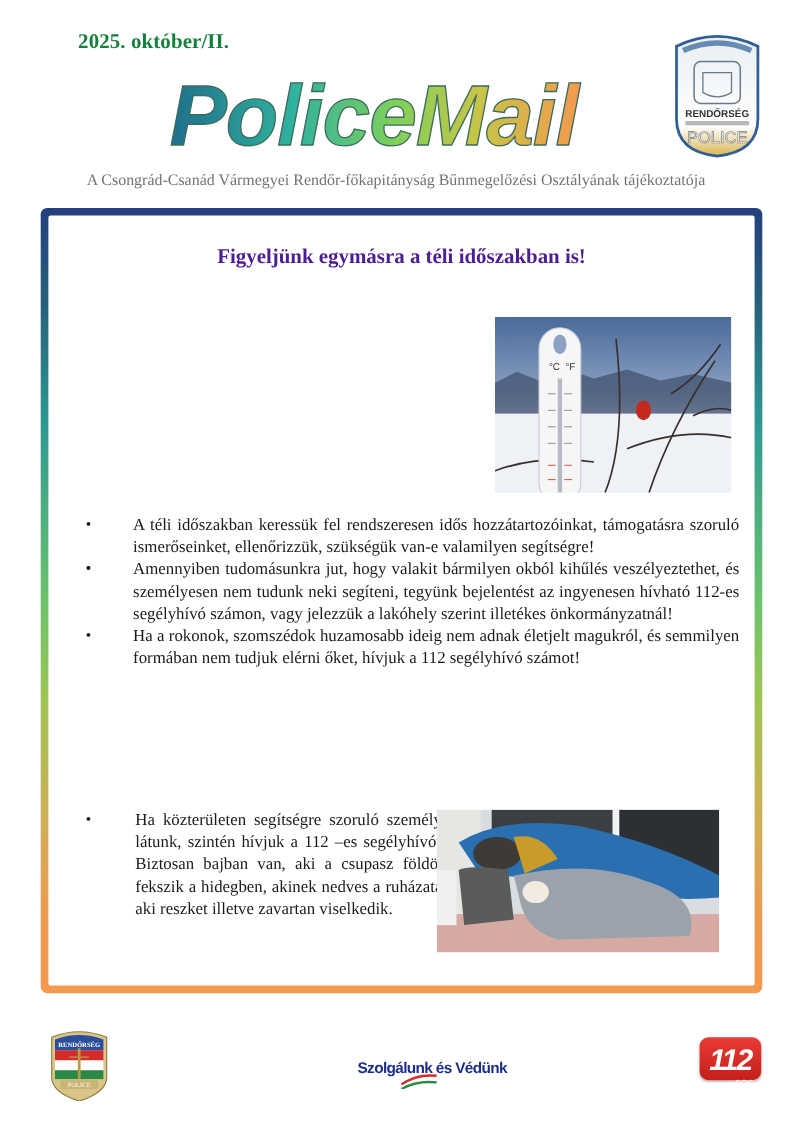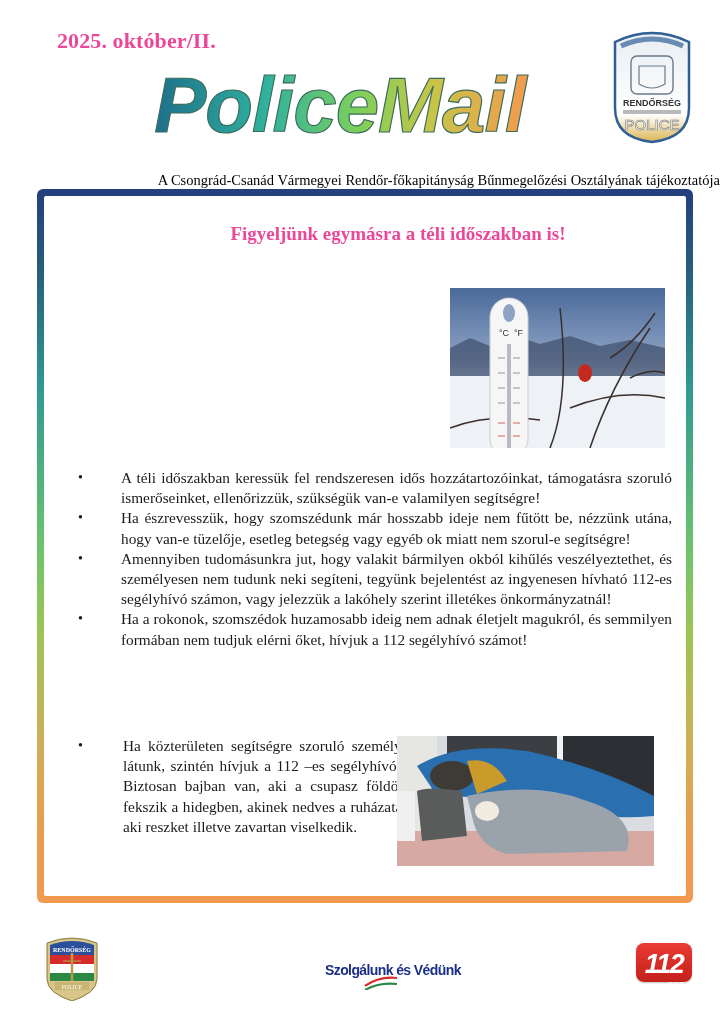--- a/index.html
+++ b/index.html
@@ -1,36 +1,36 @@
 <!DOCTYPE html>
 <html><head>
 <meta charset="utf-8">
 <style>
   html, body { margin: 0; padding: 0; background: #ffffff; }
   body { width: 720px; height: 1024px; position: relative; overflow: hidden;
          font-family: "Liberation Serif", "DejaVu Serif", serif; color: #1a1a1a; }
 
-  .issue-date { position: absolute; left: 57px; top: 28px; font-size: 22px; font-weight: bold;
-                color: #ec4899; letter-spacing: 0.1px; }
+  .issue-date { position: absolute; left: 71px; top: 28px; font-size: 19px; font-weight: bold;
+                color: #15803d; letter-spacing: 0.1px; }
 
   .masthead { position: absolute; left: 130px; top: 62px; width: 420px; height: 85px; }
   .masthead svg { width: 100%; height: 100%; }
 
   .crest-top { position: absolute; left: 609px; top: 26px; width: 86px; height: 118px; }
 
-  .subtitle { position: absolute; left: 0; width: 720px; top: 172px; text-align: right;
-              font-size: 14.5px; color: #000000; }
+  .subtitle { position: absolute; left: 0; width: 720px; top: 156px; text-align: center;
+              font-size: 14.5px; color: #737373; }
 
   .frame { position: absolute; left: 37px; top: 189px; width: 656px; height: 714px;
            border-radius: 6px; padding: 7px; box-sizing: border-box;
            background: linear-gradient(to bottom, #243f7e 0%, #26607c 12%, #2f9a92 28%, #6cc36d 50%, #9cc554 62%, #d0ae57 78%, #ee9a50 92%, #f29a4f 100%); }
   .frame-inner { width: 100%; height: 100%; background: #ffffff; border-radius: 2px; position: relative; }
 
   .headline { position: absolute; left: 0; width: 100%; top: 27px; text-align: center;
-              font-size: 19px; font-weight: bold; color: #ec4899; font-family: "Liberation Serif", serif; padding-left: 33px; }
+              font-size: 19px; font-weight: bold; color: #4c1d95; font-family: "Liberation Serif", serif; }
 
   .intro { position: absolute; left: 26px; top: 83px; width: 372px; font-size: 16.4px; font-weight: bold;
            line-height: 21.5px; text-align: justify; color: #111; font-family: "DejaVu Serif", serif; letter-spacing: -0.55px; word-spacing: 1px; }
 
   .question { position: absolute; left: 26px; top: 209px; width: 372px; font-size: 15.6px; font-weight: bold;
               line-height: 21px; color: #3c5a94; font-family: "DejaVu Serif", serif; letter-spacing: -0.55px; }
 
   .photo-winter { position: absolute; left: 406px; top: 92px; width: 215px; height: 160px; overflow: hidden; }
   .photo-winter svg, .photo-homeless svg { width: 100%; height: 100%; display: block; }
 
@@ -146,21 +146,21 @@
           <line x1="48" y1="135" x2="55" y2="135"></line>
             <line x1="63" y1="135" x2="70" y2="135"></line>
           <line x1="48" y1="148" x2="55" y2="148"></line>
             <line x1="63" y1="148" x2="70" y2="148"></line>
         </g>
       </svg>
     </div>
 
     <ul class="bullets">
       <li><span class="dot">•</span><span>A téli időszakban keressük fel rendszeresen idős hozzátartozóinkat, támogatásra szoruló ismerőseinket, ellenőrizzük, szükségük van-e valamilyen segítségre!</span></li>
-      <li><span class="dot">•</span><span>Ha észrevesszük, hogy szomszédunk már hosszabb ideje nem fűtött be, nézzünk utána, hogy van-e tüzelője, esetleg betegség vagy egyéb ok miatt nem szorul-e segítségre!</span></li>
+      <li><span class="dot">•</span></li>
       <li><span class="dot">•</span><span>Amennyiben tudomásunkra jut, hogy valakit bármilyen okból kihűlés veszélyeztethet, és személyesen nem tudunk neki segíteni, tegyünk bejelentést az ingyenesen hívható 112-es segélyhívó számon, vagy jelezzük a lakóhely szerint illetékes önkormányzatnál!</span></li>
       <li><span class="dot">•</span><span>Ha a rokonok, szomszédok huzamosabb ideig nem adnak életjelt magukról, és semmilyen formában nem tudjuk elérni őket, hívjuk a 112 segélyhívó számot!</span></li>
     </ul>
 
     <ul class="bullet-last">
       <li><span class="dot">•</span><span>Ha közterületen segítségre szoruló személyt látunk, szintén hívjuk a 112 –es segélyhívót! Biztosan bajban van, aki a csupasz földön fekszik a hidegben, akinek nedves a ruházata, aki reszket illetve zavartan viselkedik.</span></li>
     </ul>
 
     <div class="photo-homeless">
       <svg viewBox="0 0 257 130" preserveAspectRatio="none">

